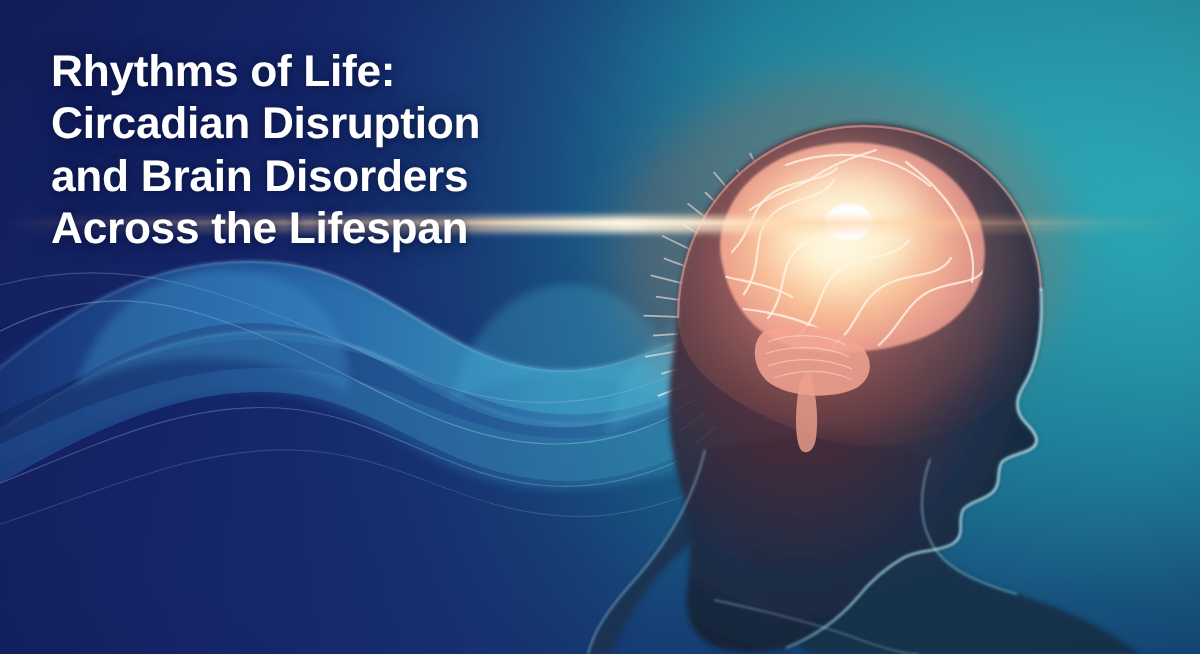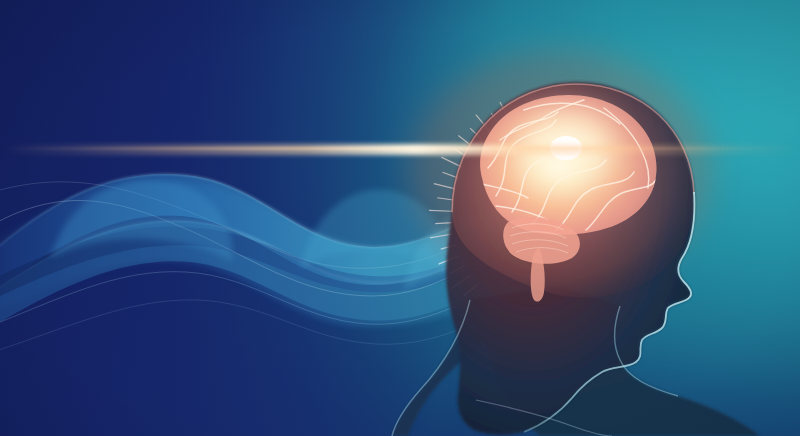--- a/index.html
+++ b/index.html
@@ -426,14 +426,18 @@
     <path fill="none" stroke="#9fdcea" stroke-opacity="0.45" stroke-width="1.4" filter="url(#brainBlur)" d="M620,306 C614,324 612,344 620,360 C628,378 650,388 678,396"></path>
     <path fill="none" stroke="#bfeaf5" stroke-opacity="0.4" stroke-width="1.4" filter="url(#brainBlur)" d="M470,300 C462,334 444,364 420,390 C406,406 396,420 392,436"></path>
     <path fill="none" stroke="#cdeef8" stroke-opacity="0.3" stroke-width="1.2" filter="url(#brainBlur)" d="M476,400 C504,406 540,414 572,426 C594,434 606,436 612,436"></path>
   </svg>
 
   <div class="flare-streak"></div>
   <div class="flare-streak thin"></div>
 
   <div class="bg-vignette"></div>
 
+  <div class="headline">Rhythms of Life:
+Circadian Disruption
+and Brain Disorders
+Across the Lifespan</div>
 
 </div>
 
 </body></html>

